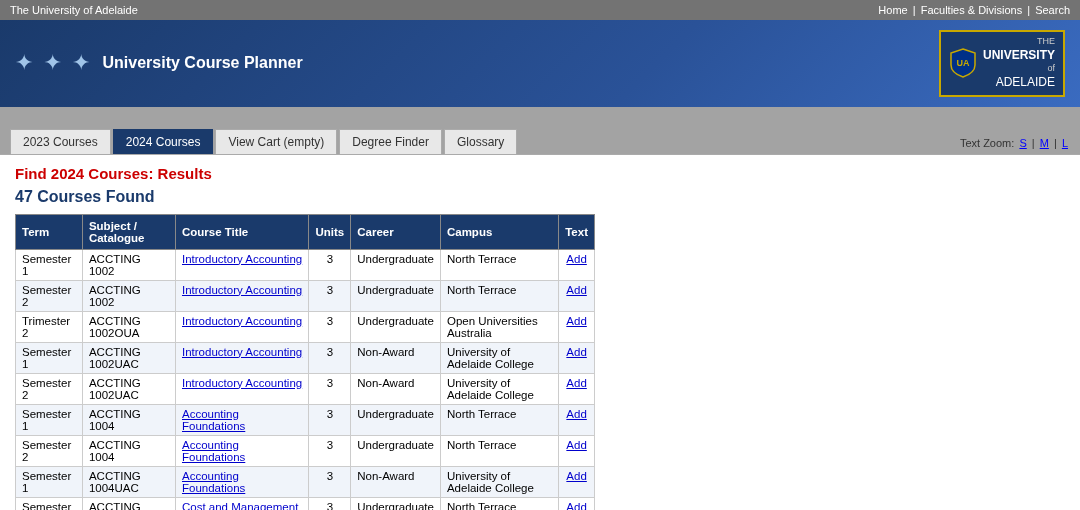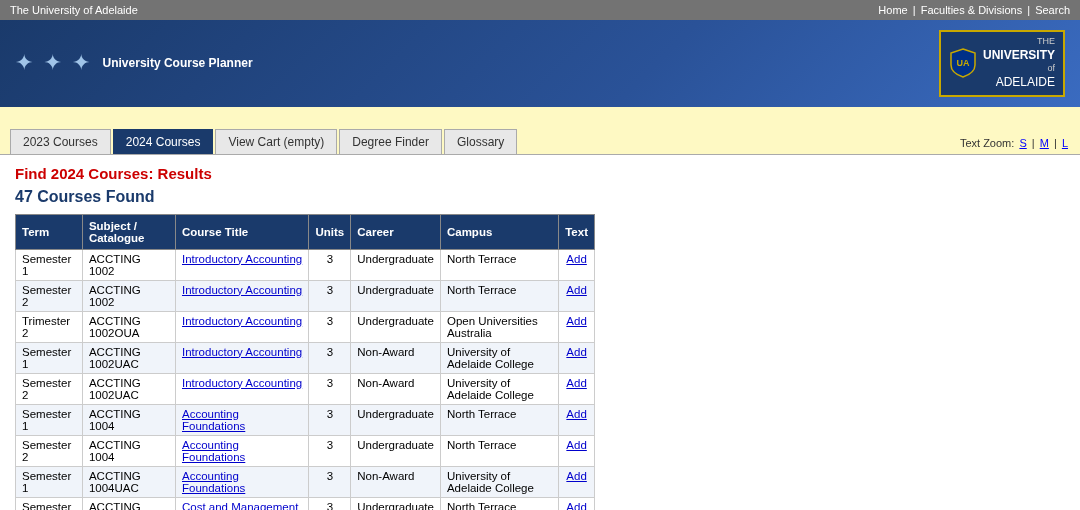--- a/index.html
+++ b/index.html
@@ -32,21 +32,21 @@
       align-items: center;
       gap: 10px;
     }
     #header .stars {
       color: #a0c4e8;
       font-size: 22px;
       letter-spacing: 2px;
     }
     #header .planner-title {
       color: #fff;
-      font-size: 12px;
+      font-size: 16px;
       font-weight: bold;
     }
     #header .uni-logo {
       background: #1a3a6b;
       border: 2px solid #c8a800;
       padding: 4px 8px;
       display: flex;
       align-items: center;
       gap: 6px;
     }
@@ -58,21 +58,21 @@
       color: #fff;
       font-size: 10px;
       line-height: 1.3;
       text-align: right;
     }
     #header .uni-logo .uni-name .the { font-size: 9px; color: #ccc; }
     #header .uni-logo .uni-name .of { font-size: 9px; color: #ccc; }
 
     
     #nav-bar {
-      background: #fef9c3;
+      background: #a3a3a3;
       padding: 4px 10px 0 10px;
       display: flex;
       justify-content: space-between;
       align-items: flex-end;
       border-bottom: 1px solid #aaa;
     }
     #nav-tabs {
       display: flex;
       gap: 2px;
     }

